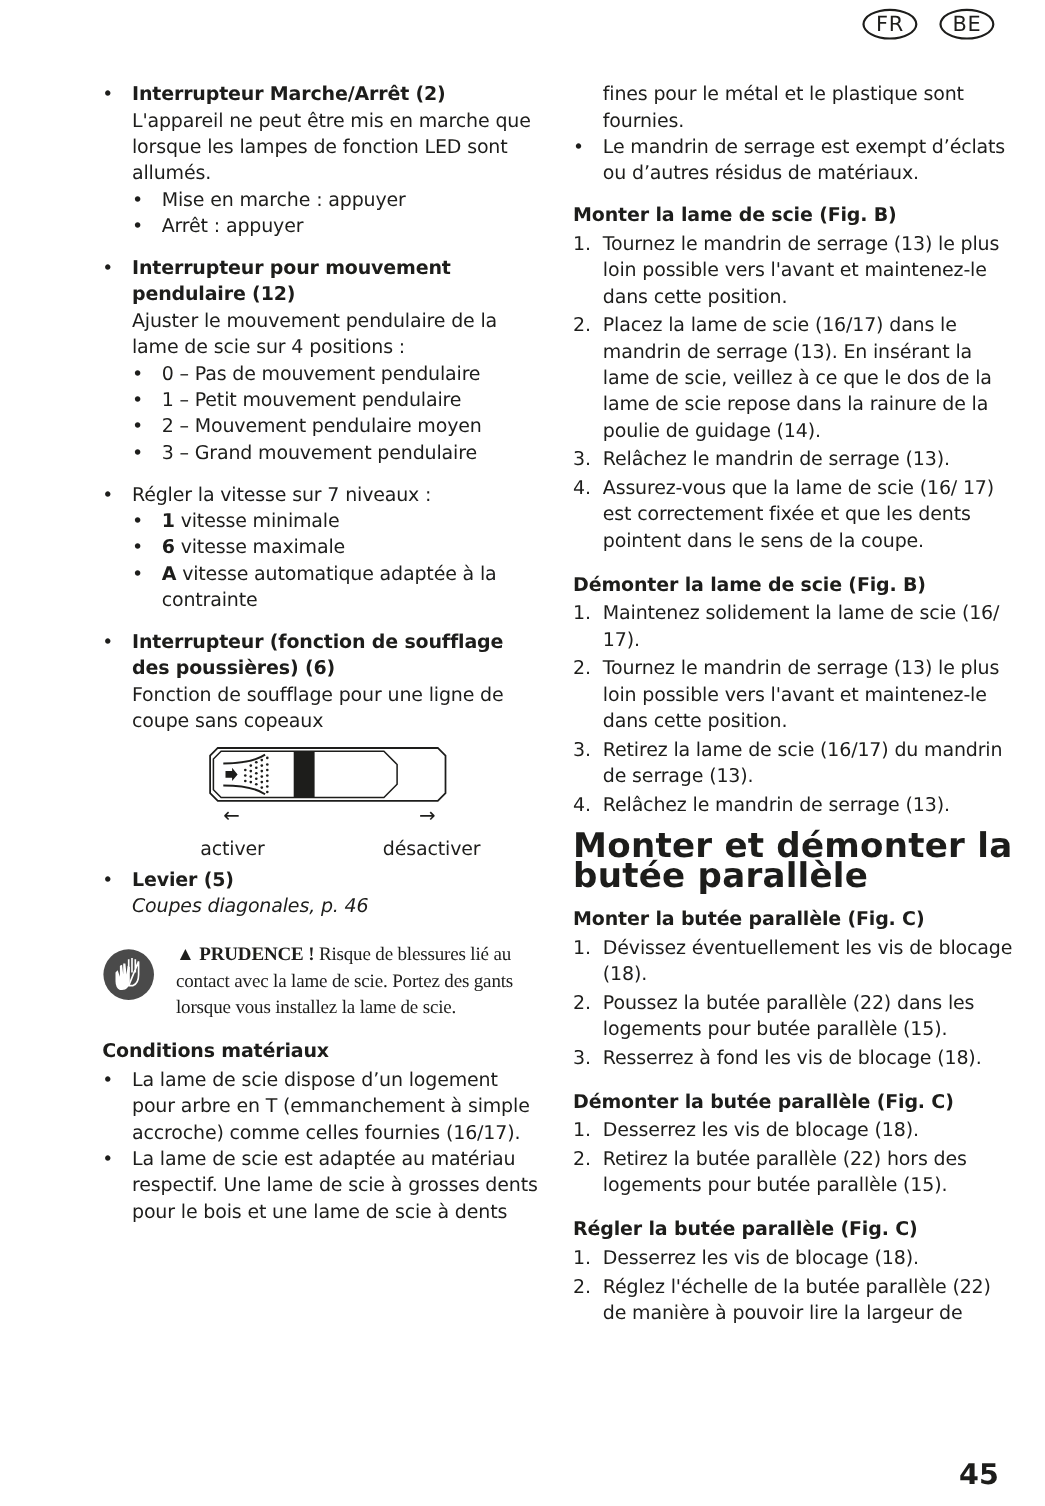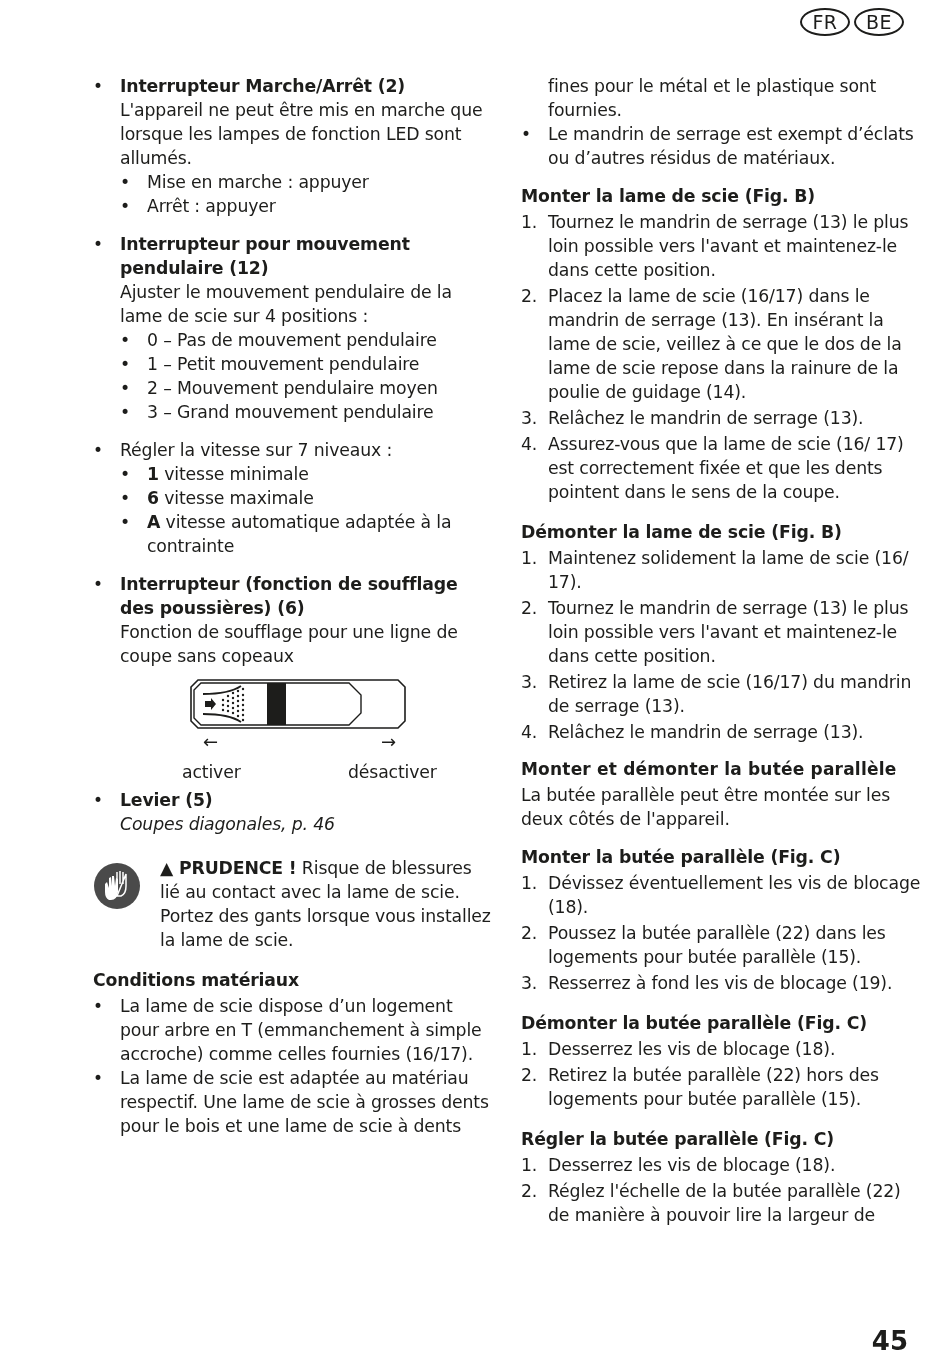--- a/index.html
+++ b/index.html
@@ -1,49 +1,49 @@
 <!DOCTYPE html>
 <html><head>
 <meta charset="utf-8">
 <style>
   html, body { margin: 0; padding: 0; background: #ffffff; }
   body {
     width: 950px; height: 1369px; position: relative; overflow: hidden;
     font-family: "DejaVu Sans", sans-serif; color: #1d1d1b;
   }
-  .lang-badges { position: absolute; top: 8px; right: 46px; display: flex; gap: 4px; }
+  .lang-badges { position: absolute; top: 8px; right: 46px; display: flex; gap: 20px; }
   .lang-badge {
     border: 2px solid #1d1d1b; border-radius: 50%;
     width: 46px; height: 24px; display: flex; align-items: center; justify-content: center;
     font-size: 19px; line-height: 1; letter-spacing: 0.5px;
   }
   .col { position: absolute; top: 74px; }
   .col-left { left: 93px; width: 400px; }
   .col-right { left: 521px; width: 400px; }
   .txt { font-size: 17.3px; line-height: 24px; letter-spacing: -0.15px; }
   .bullet-block { position: relative; padding-left: 27px; }
   .bullet-block > .dot { position: absolute; left: 0; top: 0; font-size: 17px; line-height: 24px; }
   .bold-title { font-weight: bold; font-size: 17.3px; line-height: 24px; }
   .sub-item { position: relative; padding-left: 27px; }
   .sub-item .dot { position: absolute; left: 0; top: 0; }
   .sub-item b { font-weight: bold; }
   .gap-s { height: 14px; }
   .gap-m { height: 14px; }
-  .heading-big { font-weight: 900; font-size: 17px; line-height: 27px; letter-spacing: 0.2px; }
+  .heading-big { font-weight: 900; font-size: 31px; line-height: 27px; letter-spacing: 0.2px; }
   .subhead { font-weight: bold; font-size: 17.3px; line-height: 24px; margin-bottom: 2px; }
   .num-item { position: relative; padding-left: 27px; margin-bottom: 2px; }
   .num-item .num { position: absolute; left: 0; top: 0; }
   .italic { font-style: italic; }
   .switch-fig { position: relative; width: 250px; height: 110px; margin-left: 70px; margin-top: 10px; }
   .switch-fig svg { position: absolute; left: 26px; top: 0; }
   .arrow-left { position: absolute; left: 40px; top: 52px; font-size: 18px; }
   .arrow-right { position: absolute; left: 218px; top: 52px; font-size: 18px; }
   .lbl-activer { position: absolute; left: 19px; top: 82px; font-size: 17.3px; }
   .lbl-desactiver { position: absolute; left: 185px; top: 82px; font-size: 17.3px; }
-  .warning { position: relative; padding-left: 67px; margin-top: 8px; }
+  .warning { position: relative; padding-left: 67px; margin-top: 8px; font-family: Liberation Serif, serif; }
   .warning .glove { position: absolute; left: 0; top: 6px; }
   .warning .caution { font-weight: bold; }
   .page-num { position: absolute; right: 42px; bottom: 13px; font-weight: bold; font-size: 26px; }
 </style>
 </head>
 <body>
 
 <div class="lang-badges">
   <div class="lang-badge">FR</div>
   <div class="lang-badge">BE</div>
@@ -164,27 +164,26 @@
   <div class="gap-m"></div>
 
   <div class="subhead">Démonter la lame de scie (Fig. B)</div>
   <div class="num-item"><span class="num">1.</span><span>Maintenez solidement la lame de scie (16/ 17).</span></div>
   <div class="num-item"><span class="num">2.</span><span>Tournez le mandrin de serrage (13) le plus loin possible vers l'avant et maintenez-le dans cette position.</span></div>
   <div class="num-item"><span class="num">3.</span><span>Retirez la lame de scie (16/17) du mandrin de serrage (13).</span></div>
   <div class="num-item"><span class="num">4.</span><span>Relâchez le mandrin de serrage (13).</span></div>
   <div style="height:10px"></div>
 
   <div class="heading-big">Monter et démonter la butée parallèle</div>
-  <div>La butée parallèle peut être montée sur les deux côtés de l'appareil.</div>
   <div class="gap-m"></div>
 
   <div class="subhead">Monter la butée parallèle (Fig. C)</div>
   <div class="num-item"><span class="num">1.</span><span>Dévissez éventuellement les vis de blocage (18).</span></div>
   <div class="num-item"><span class="num">2.</span><span>Poussez la butée parallèle (22) dans les logements pour butée parallèle (15).</span></div>
-  <div class="num-item"><span class="num">3.</span><span>Resserrez à fond les vis de blocage (19).</span></div>
+  <div class="num-item"><span class="num">3.</span><span>Resserrez à fond les vis de blocage (18).</span></div>
   <div class="gap-m"></div>
 
   <div class="subhead">Démonter la butée parallèle (Fig. C)</div>
   <div class="num-item"><span class="num">1.</span><span>Desserrez les vis de blocage (18).</span></div>
   <div class="num-item"><span class="num">2.</span><span>Retirez la butée parallèle (22) hors des logements pour butée parallèle (15).</span></div>
   <div class="gap-m"></div>
 
   <div class="subhead">Régler la butée parallèle (Fig. C)</div>
   <div class="num-item"><span class="num">1.</span><span>Desserrez les vis de blocage (18).</span></div>
   <div class="num-item"><span class="num">2.</span><span>Réglez l'échelle de la butée parallèle (22) de manière à pouvoir lire la largeur de</span></div>

